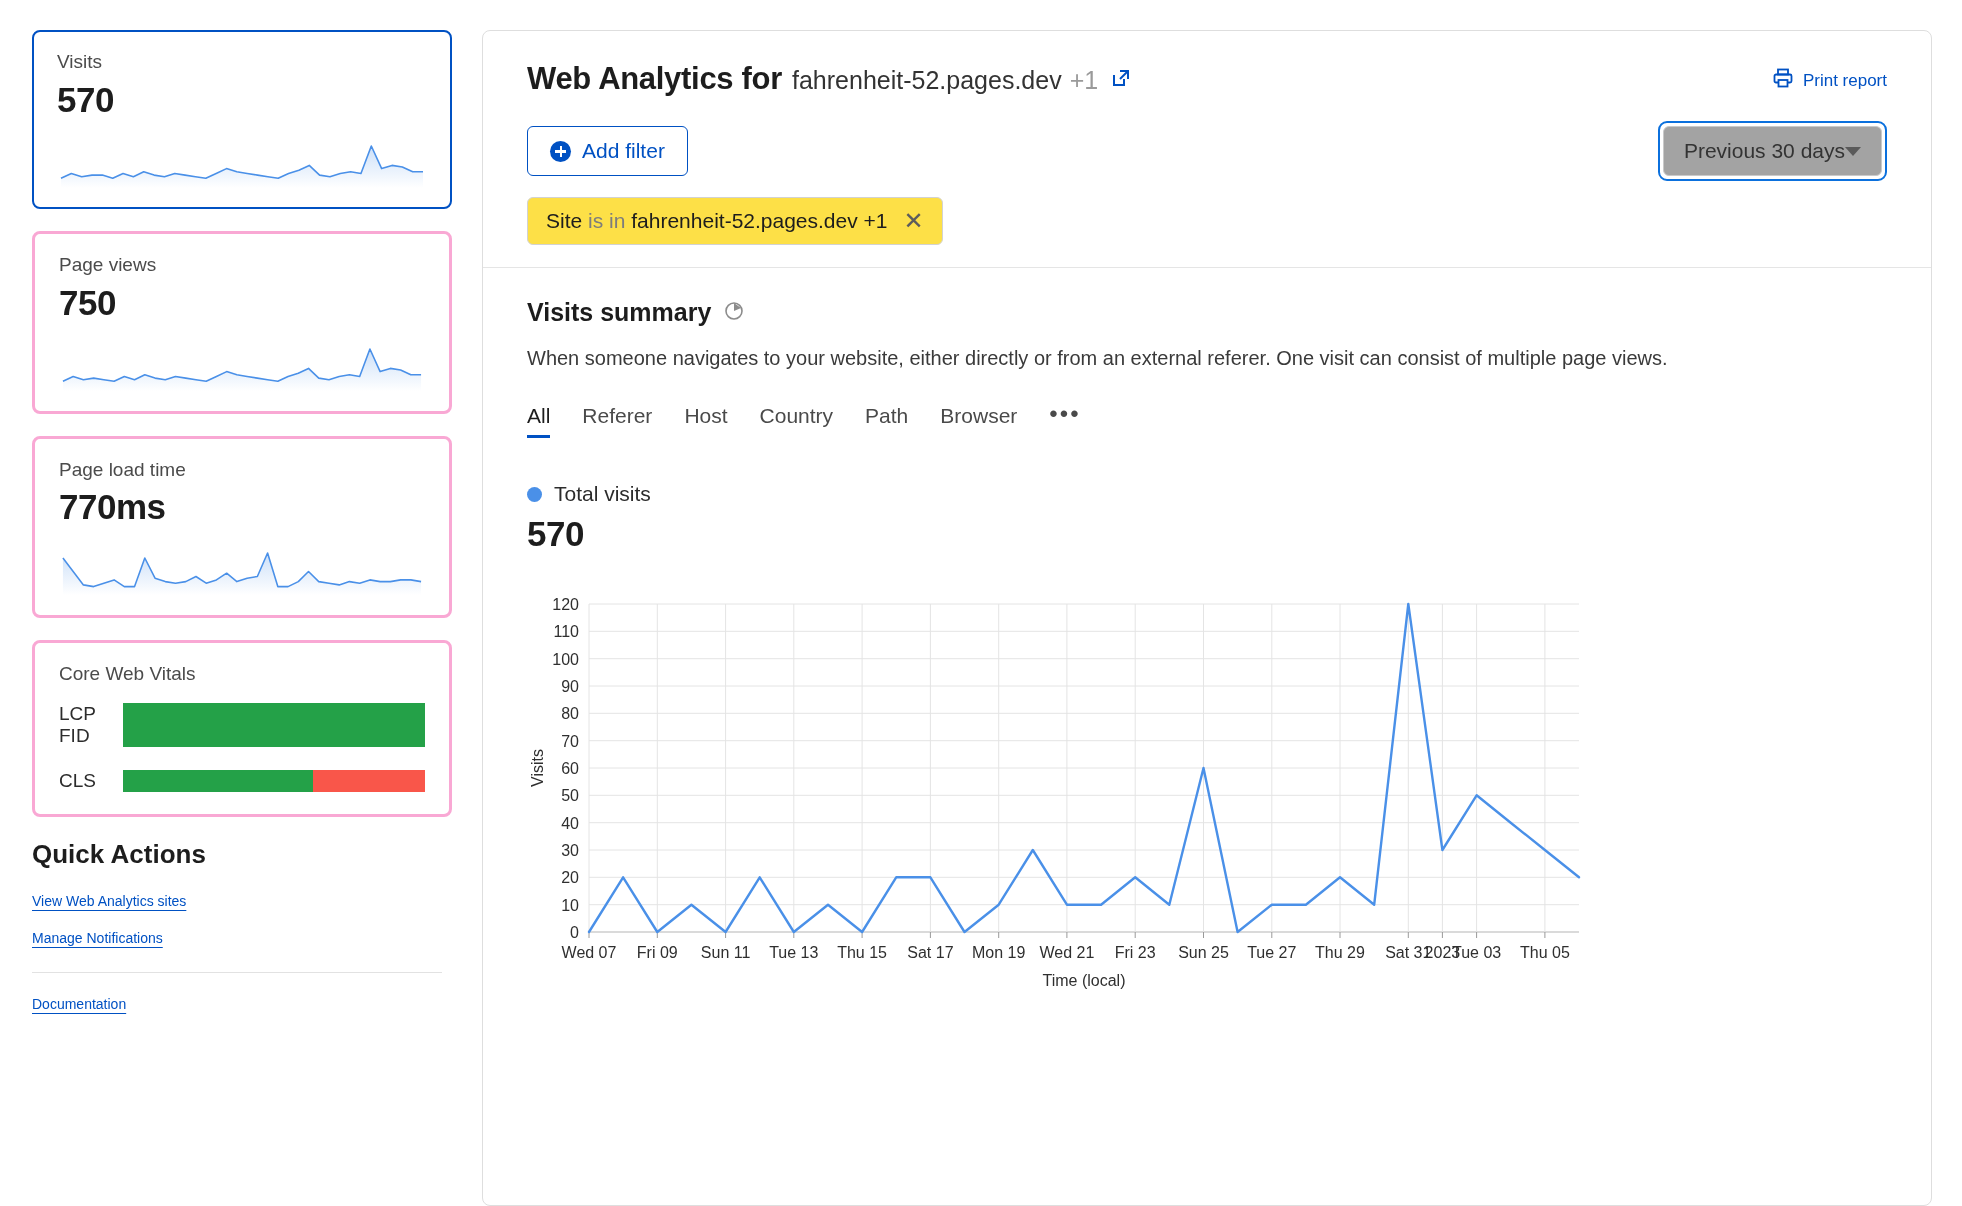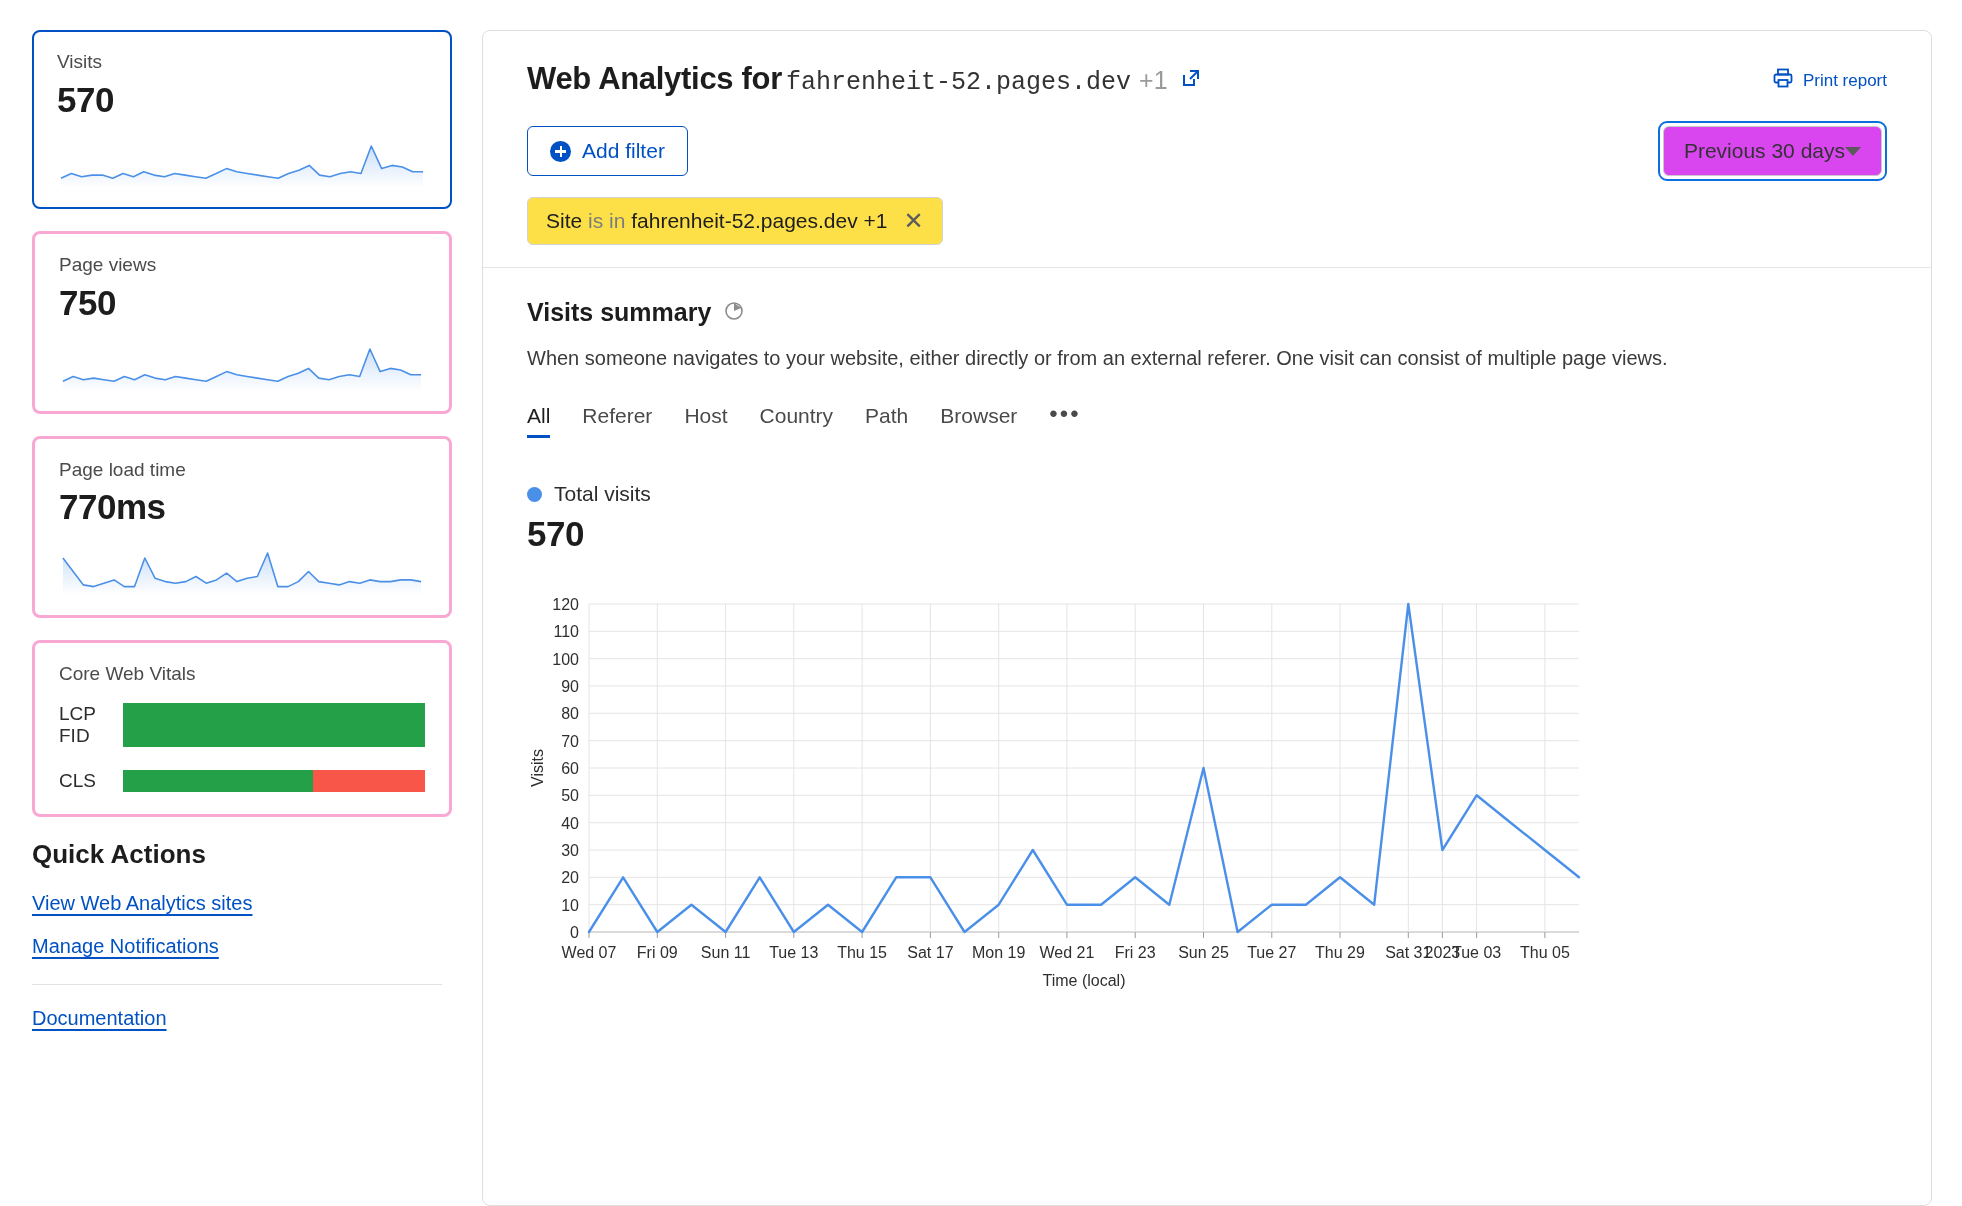--- a/index.html
+++ b/index.html
@@ -30,35 +30,35 @@
   .cwv-title { font-size:19px; color:#4b4b4b; margin-bottom:18px; }
   .cwv-row { display:flex; align-items:center; margin-bottom:0; }
   .cwv-row:last-child { margin-bottom:0;margin-top:23px; }
   .cwv-name { width:64px; font-size:19px; color:#2c2c2c; }
   .cwv-bar { flex:1; height:22px; display:flex; overflow:hidden; }
   .cwv-seg { height:100%; }
 
   .section-title { font-size:26px; font-weight:bold; color:#1d1d1d; margin:14px 0 22px 0; }
   .quick-links { display:block; }
   .qlink {
-    display:inline-block; color:#0051c3; font-size:20px;
+    display:inline-block; color:#0051c3; font-size:14px;
     text-decoration:underline; text-underline-offset:4px; margin-bottom:20px; cursor:pointer;
   }
   .divider { width:410px; height:1px; background:#e2e2e2; margin:6px 0 0 0; }
   .res-block { margin-top:22px; }
 
   
   .main {
     flex:1; margin:30px 30px 0 12px; border:1px solid #dedede; border-radius:8px;
     background:#fff; overflow:hidden; position:relative;
   }
   .main-head { padding:30px 44px 22px 44px; border-bottom:1px solid #e5e5e5; }
   .title-row { display:flex; align-items:baseline; }
   .title-main { font-size:31px; font-weight:bold; color:#1d1d1d; letter-spacing:-0.3px; }
-  .title-sub { font-size:25px; color:#333; margin-left:4px;font-family:Liberation Mono, monospace; }
+  .title-sub { font-size:25px; color:#333; margin-left:10px; }
   .title-plus { font-size:25px; color:#9a9a9a; margin-left:8px; }
   .ext-icon { margin-left:12px; color:#0051c3; display:inline-flex; align-items:center; }
   .print-btn {
     margin-left:auto; display:inline-flex; align-items:center; gap:9px;
     color:#0051c3; font-size:17px; cursor:pointer; white-space:nowrap;
   }
 
   .filter-row { display:flex; align-items:center; margin-top:24px; }
   .add-filter {
     display:inline-flex; align-items:center; gap:11px;
@@ -68,21 +68,21 @@
   .plus-ic { width:21px; height:21px; border-radius:50%; background:#0051c3; position:relative; flex:0 0 21px; }
   .plus-ic:before, .plus-ic:after { content:""; position:absolute; background:#fff; }
   .plus-ic:before { left:5px; right:5px; top:9.5px; height:2.5px; }
   .plus-ic:after { top:5px; bottom:5px; left:9.5px; width:2.5px; }
 
   .date-select {
     margin-left:auto; position:relative; border:2px solid #0b70dd; border-radius:9px; padding:3px;
   }
   .date-inner {
     display:flex; align-items:center; border:1px solid #c9c9c9; border-radius:6px;
-    padding:12px 20px; min-width:198px; background:#d946ef; cursor:pointer;text-align:center;
+    padding:12px 20px; min-width:198px; background:#a3a3a3; cursor:pointer;text-align:center;
   }
   .date-text { font-size:21px; color:#333; }
   .caret { margin-left:auto; width:0; height:0; border-left:8px solid transparent; border-right:8px solid transparent; border-top:9px solid #5a5a5a; }
 
   .chip-row { margin-top:16px; }
   .chip {
     display:inline-flex; align-items:center; gap:16px;
     border:1px solid #d2d2d2; border-radius:6px; padding:11px 18px; font-size:21px; background:#fde047;
   }
   .chip .k { color:#1d1d1d; }

